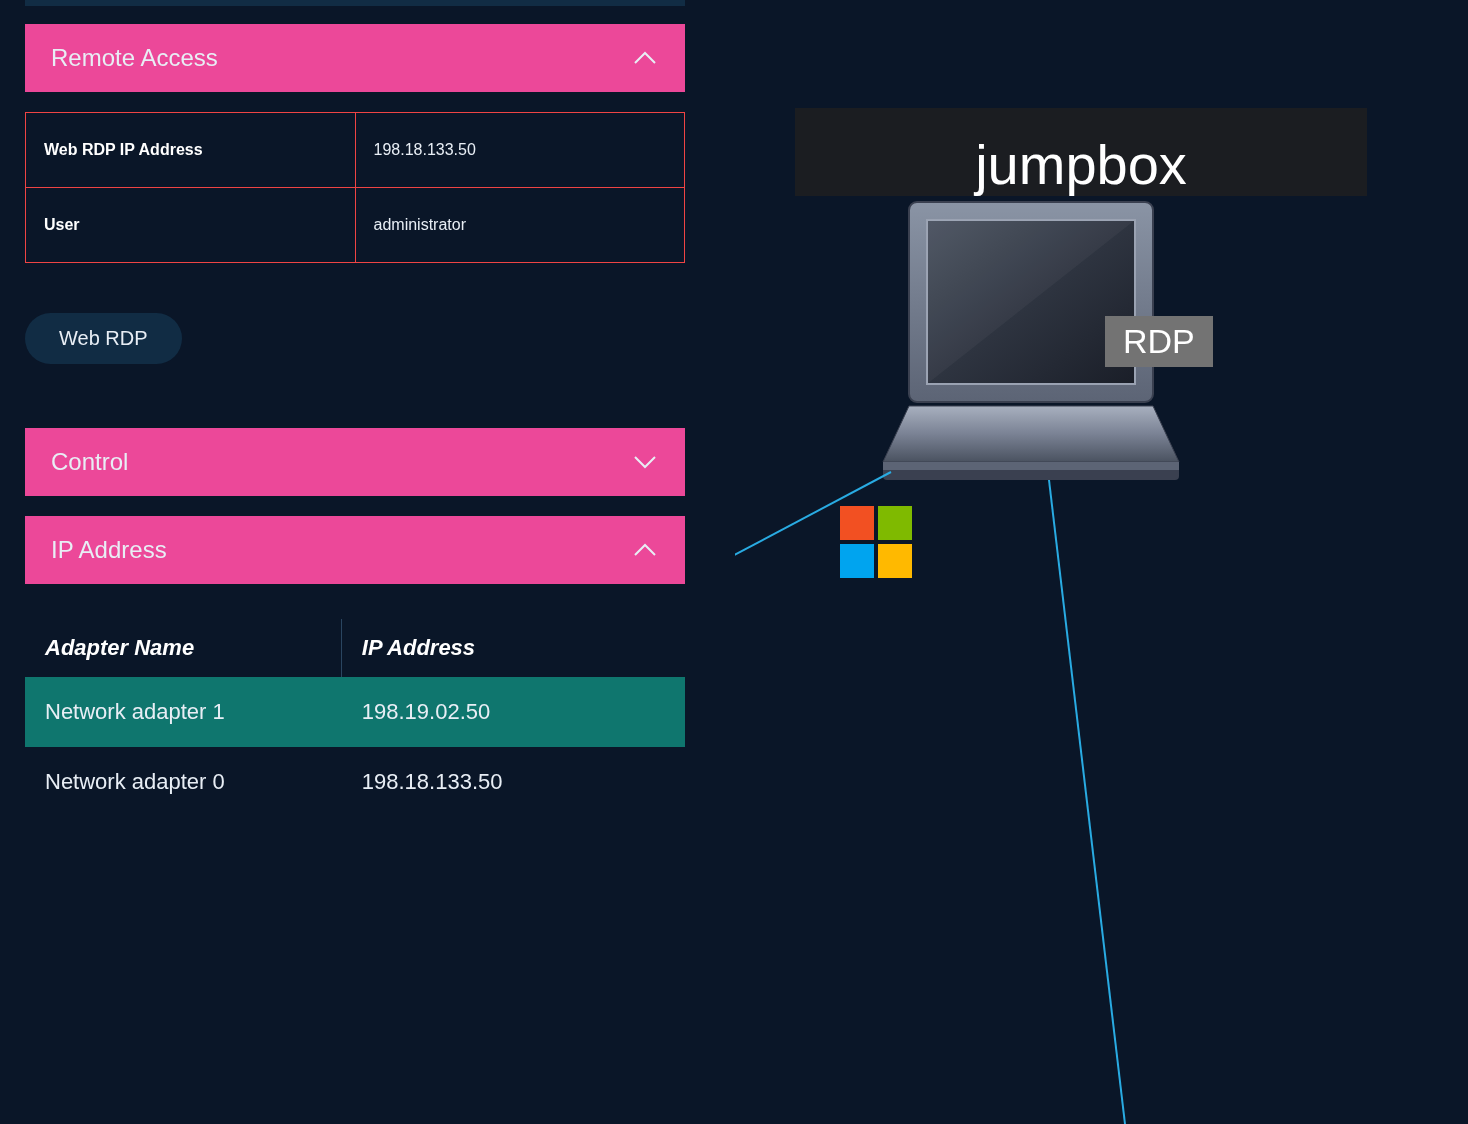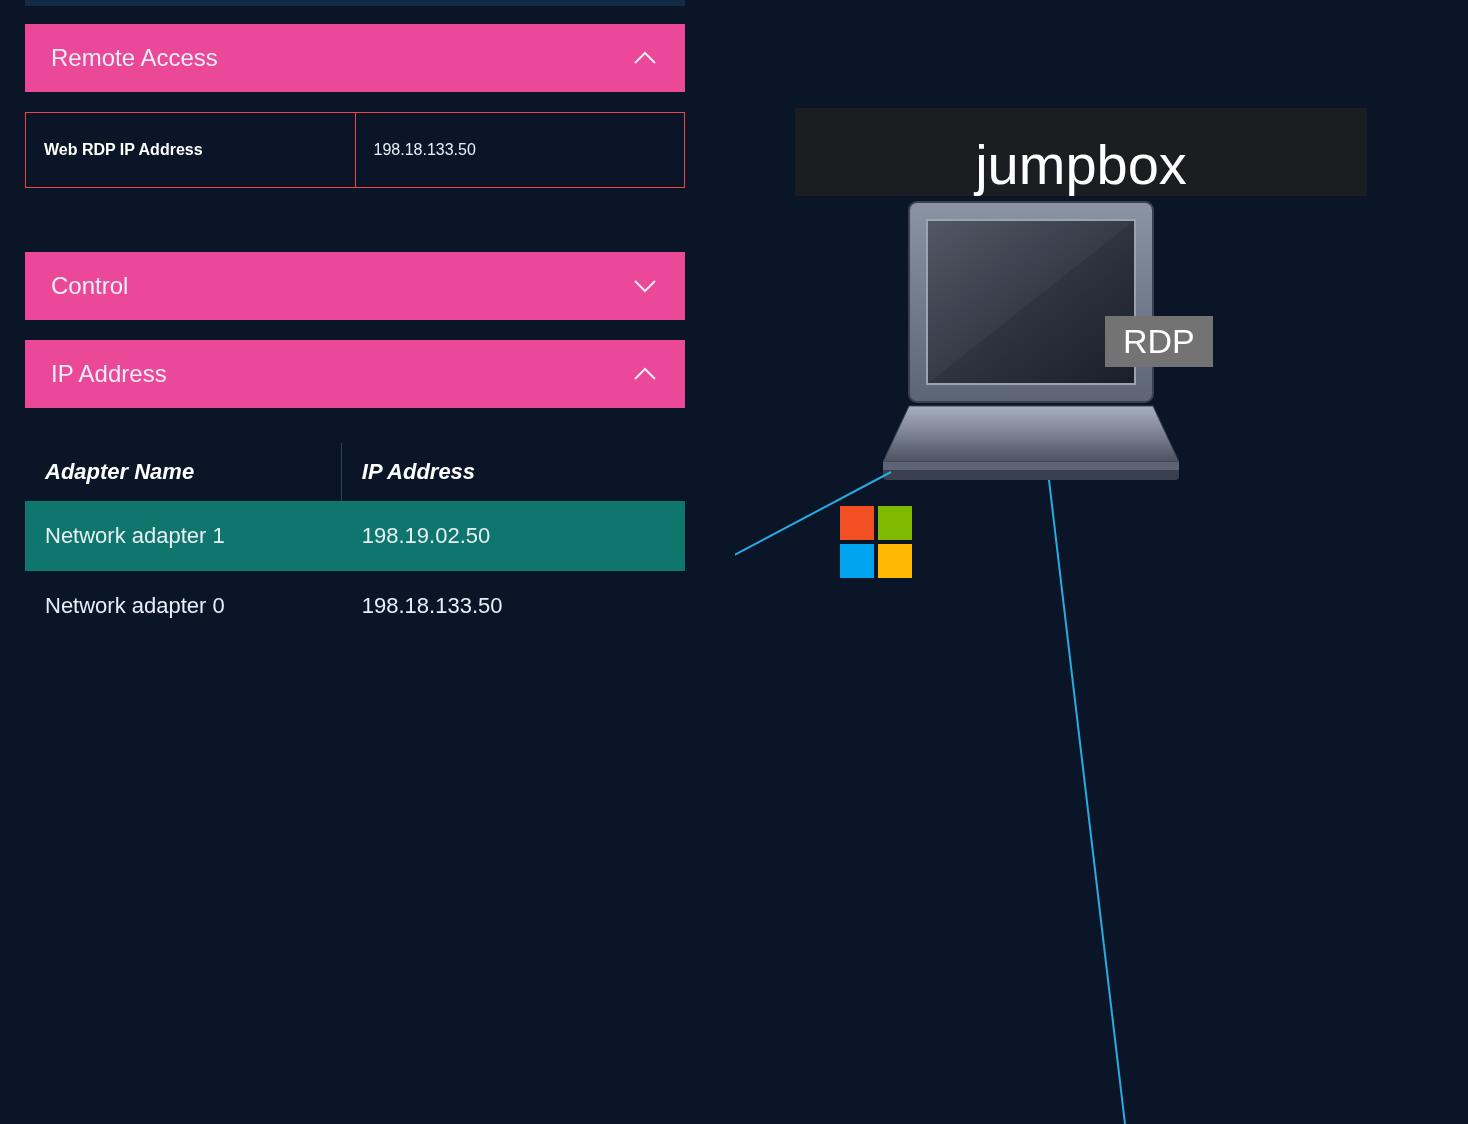--- a/index.html
+++ b/index.html
@@ -244,23 +244,28 @@
         </svg>
     </span>
   </div>
 
   <table class="credentials-table">
     <tbody>
         <tr>
       <td class="label-cell">Web RDP IP Address</td>
       <td class="value-cell">198.18.133.50</td>
     </tr>
+    <tr>
+      <td class="label-cell">User</td>
+      <td class="value-cell">administrator</td>
+    </tr>
   </tbody>
     </table>
 
+  <div class="web-rdp-button">Web RDP</div>
 
   <div class="spacer-lg"></div>
 
   
   <div class="accordion-header">
     <span class="accordion-header-title">Control</span>
     <span class="chevron">
       <svg viewBox="0 0 24 14">
           <polyline points="2,2 12,12 22,2"></polyline>
         </svg>

